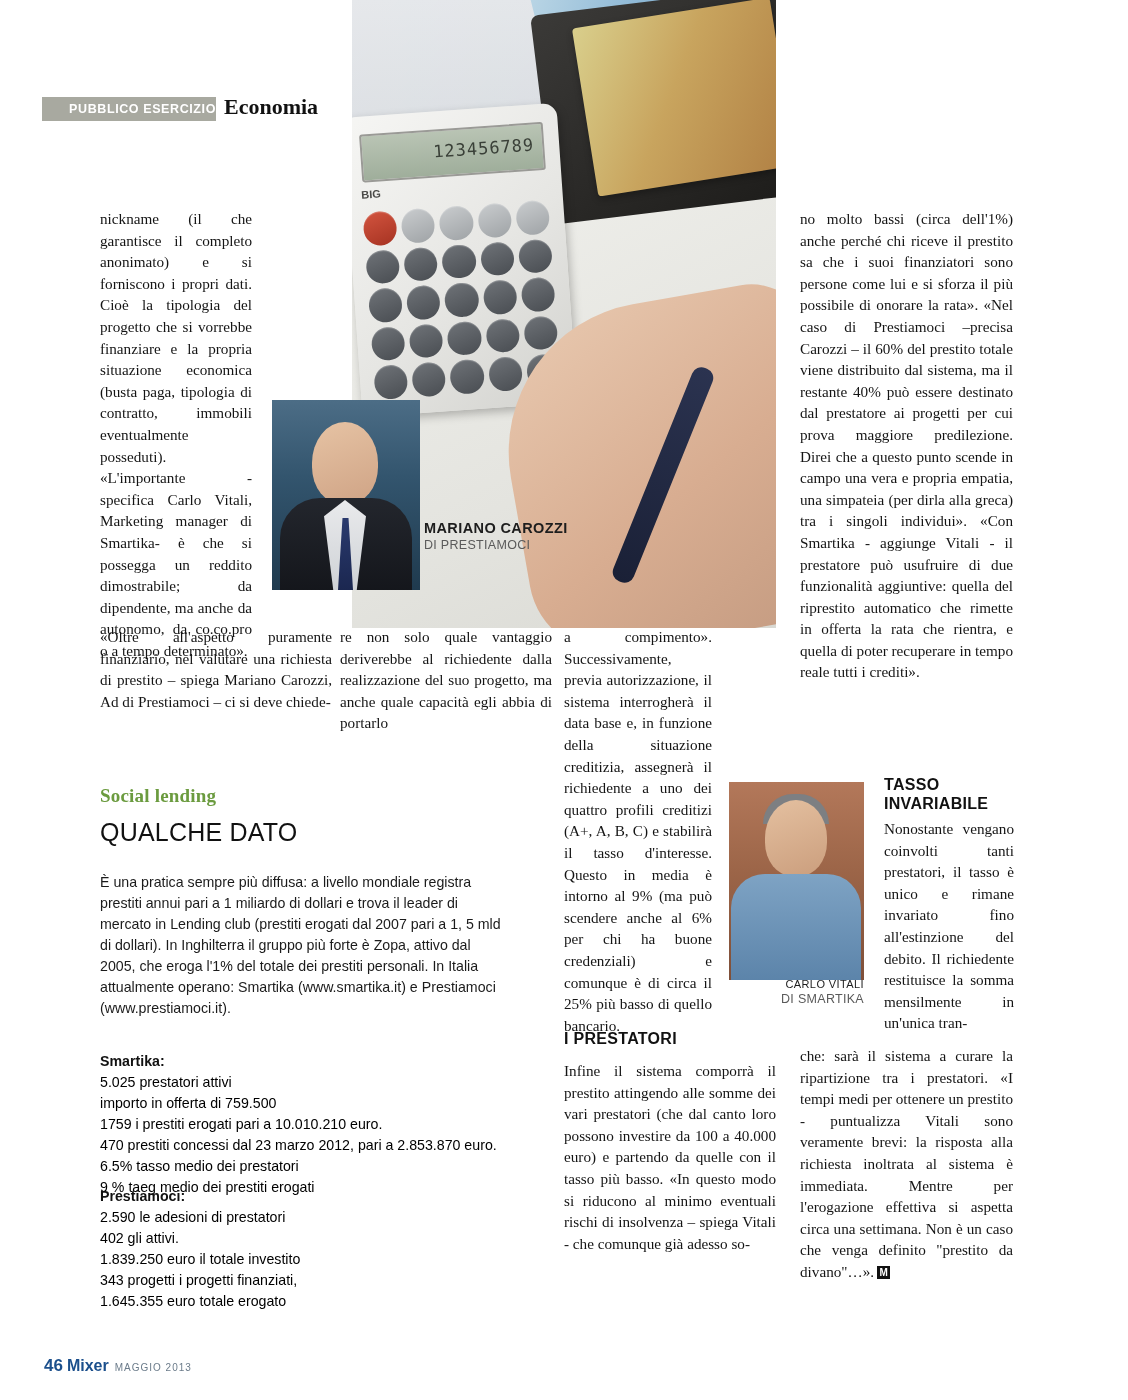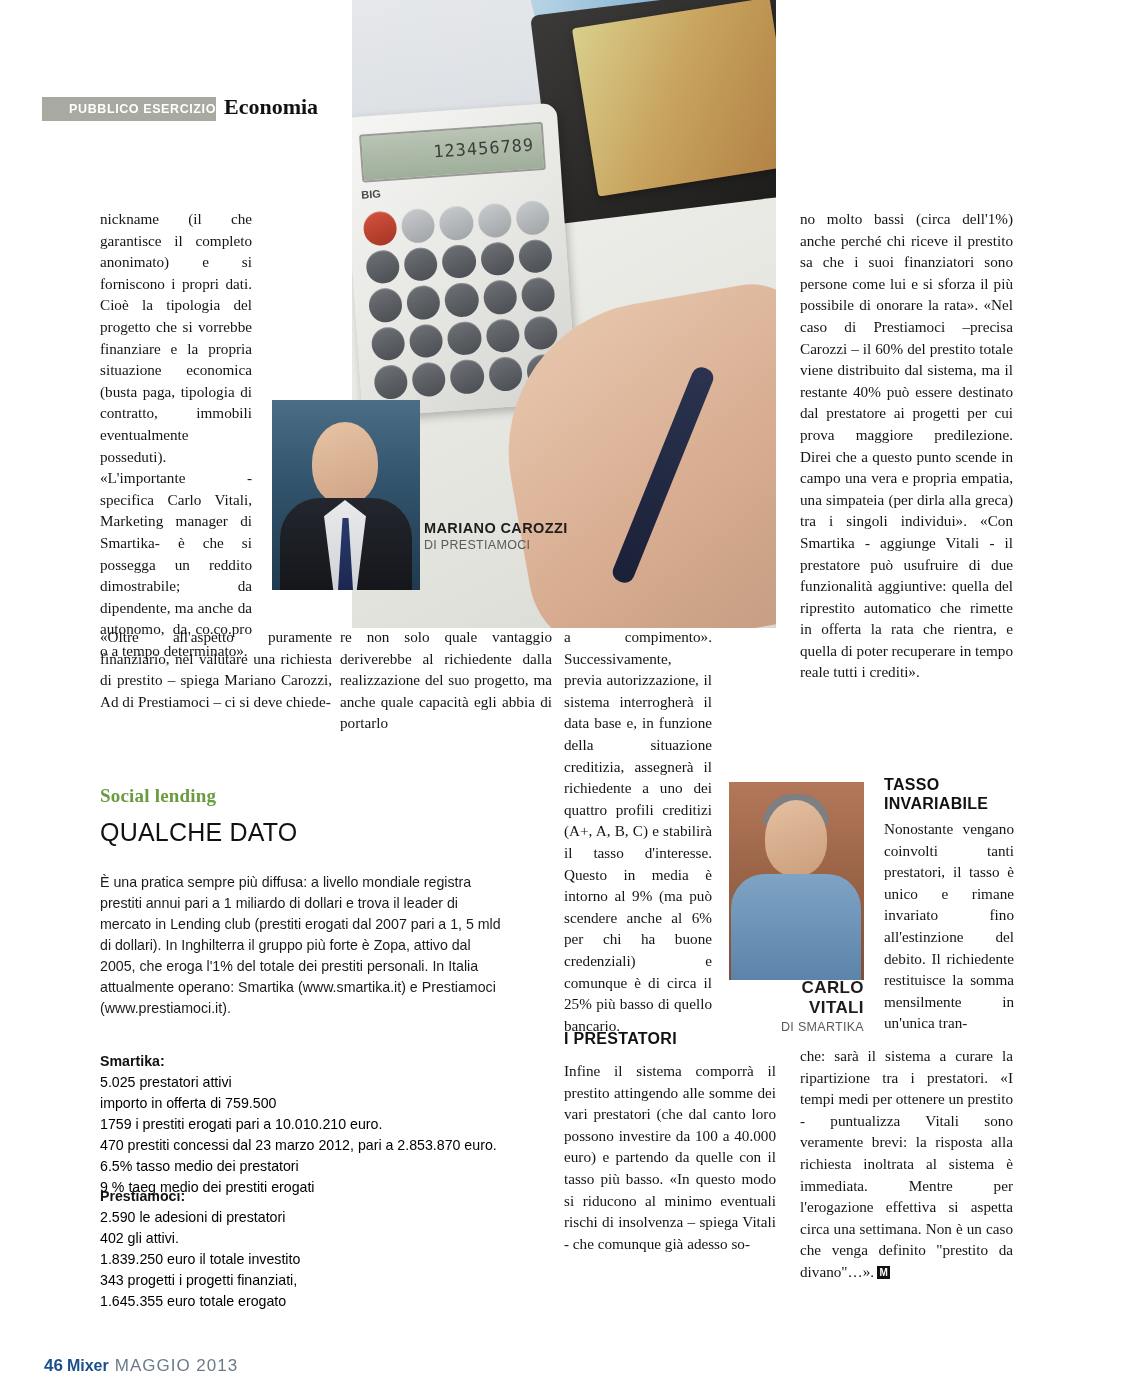--- a/index.html
+++ b/index.html
@@ -251,22 +251,22 @@
 
   .caption-vitali {
     position: absolute;
     left: 746px;
     top: 978px;
     text-align: right;
     width: 118px;
     font-family: "Liberation Sans", sans-serif;
   }
   .caption-vitali .nm {
-    font-weight: bold;
-    font-size: 17px;
+    font-weight: normal;
+    font-size: 11px;
     letter-spacing: 0.4px;
     color: #1d1d1d;
   }
   .caption-vitali .sub {
     font-size: 12.5px;
     color: #5a5a5a;
     margin-top: 2px;
     letter-spacing: 0.3px;
   }
 
@@ -371,21 +371,21 @@
     font-weight: bold;
     color: #1b4f8c;
   }
   .footer .mag {
     font-size: 16px;
     font-weight: bold;
     color: #1b4f8c;
     margin-left: 4px;
   }
   .footer .issue {
-    font-size: 17px;
+    font-size: 10px;
     color: #6b7b8a;
     letter-spacing: 1px;
     margin-left: 6px;
     margin-top: 32px;
   }
   .endmark {
     display: inline-block;
     width: 13px;
     height: 13px;
     background: #111;

